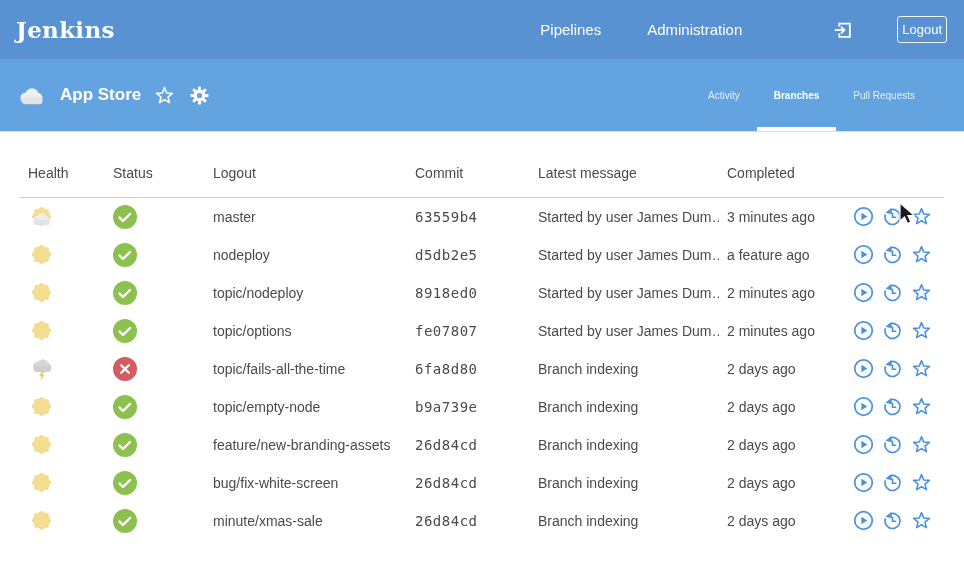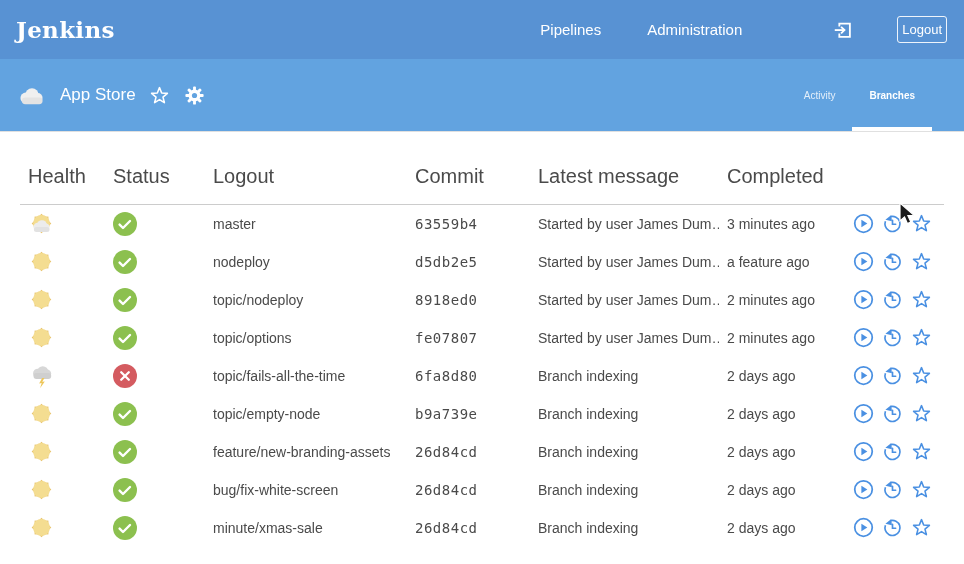--- a/index.html
+++ b/index.html
@@ -12,32 +12,32 @@
   .topnav { display:flex; align-items:center; gap:46px; margin-left:auto; margin-right:90px; }
   .topnav a { color:#fff; font-size:15px; text-decoration:none; cursor:pointer; }
   .exit-btn { width:22px; height:22px; margin-right:43px; cursor:pointer; }
   .logout-btn { background:transparent; border:1px solid rgba(255,255,255,.9); border-radius:3px;
     color:#fff; font-size:13px; font-family:inherit; padding:5px 4px; cursor:pointer; }
 
   
   .subheader { height:72px; background:#62a3e0; display:flex; align-items:center;
     padding:0 16px; position:relative; box-shadow:0 1px 0 rgba(0,0,0,.12); }
   .pipeline-id { display:flex; align-items:center; gap:13px; }
-  .pipeline-title { color:#fff; font-size:17px; font-weight:normal; }
+  .pipeline-title { color:#fff; font-size:17px; font-weight:bold; }
   .hdr-icon { cursor:pointer; display:block; }
   .tabs { margin-left:auto; margin-right:16px; display:flex; height:100%; }
   .tab { display:flex; align-items:center; padding:0 17px; font-size:10px;
     color:rgba(255,255,255,.82); position:relative; cursor:pointer; }
   .tab.active { color:#fff; font-weight:bold; }
   .tab.active::after { content:""; position:absolute; left:0; right:0; bottom:0; height:4px; background:#fff; }
 
   
   .content { padding:0 20px; }
   table { width:100%; border-collapse:collapse; table-layout:fixed; }
-  th { font-size:20px; font-weight:normal; color:#4a4a4a; text-align:left;
+  th { font-size:14px; font-weight:normal; color:#4a4a4a; text-align:left;
     padding:34px 8px 16px 8px; border-bottom:1px solid #ccc; white-space:nowrap; }
   td { height:38px; padding:0 8px; font-size:14px; color:#4a4a4a;
     vertical-align:middle; white-space:nowrap; overflow:hidden; }
   tr.data-row { cursor:pointer; }
   .commit { font-family:"DejaVu Sans Mono", monospace; font-size:14px; letter-spacing:.5px; color:#4a4a4a; }
   .health-svg { width:27px; height:27px; display:block; }
   .status-svg { width:24px; height:24px; display:block; }
   .actions { display:flex; align-items:center; justify-content:flex-end; gap:8px; padding-right:4px; }
   .action-svg { width:21px; height:21px; display:block; cursor:pointer; flex:0 0 auto; }
 
@@ -141,20 +141,21 @@
     <svg class="hdr-icon" width="21" height="21" viewBox="0 0 24 24">
       <use href="#star-shape" fill="none" stroke="#fff" stroke-width="1.8"></use>
     </svg>
     <svg class="hdr-icon" width="23" height="23" viewBox="0 0 24 24">
         <use href="#i-gear"></use>
       </svg>
   </div>
   <div class="tabs">
     <div class="tab">Activity</div>
     <div class="tab active">Branches</div>
+    <div class="tab">Pull Requests</div>
   </div>
 </div>
 
 <main class="content">
   <table>
     <colgroup>
       <col style="width:85px">
         <col style="width:100px">
         <col style="width:202px">
       <col style="width:123px">

